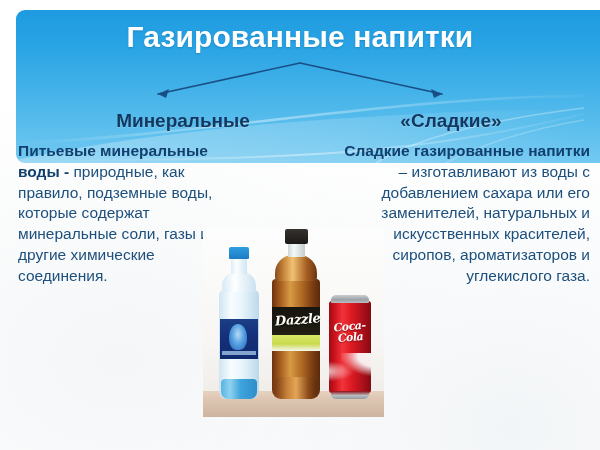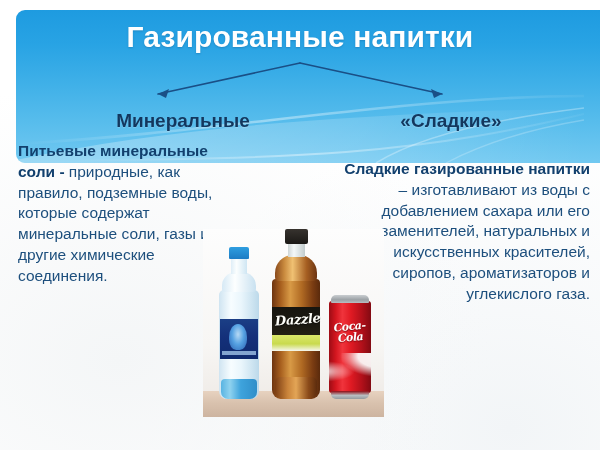--- a/index.html
+++ b/index.html
@@ -106,21 +106,20 @@
     left: 18px;
     top: 141px;
     width: 196px;
     text-align: left;
   }
   .col-right {
     left: 334px;
     top: 141px;
     width: 256px;
     text-align: right;
-    margin-top: 18px;
   }
   .col .lead {
     font-weight: bold;
     color: #12406e;
   }
   .col .rest {
     font-weight: normal;
     color: #1d4f7d;
   }
 
@@ -315,21 +314,21 @@
       </g>
       <polygon points="142,36 153,31 150,40" fill="#1a4f86"></polygon>
       <polygon points="426,36 415,31 418,40" fill="#1a4f86"></polygon>
     </svg>
 
     <div class="sub-label sub-left">Минеральные</div>
 
     <div class="sub-label sub-right">«Сладкие»</div>
   </div>
 
-  <div class="col col-left"><span class="lead">Питьевые минеральные соли - </span><span class="rest">природные, как правило, подземные воды, которые содержат минеральные соли, газы и другие химические соединения.</span></div>
+  <div class="col col-left"><span class="lead">Питьевые минеральные воды - </span><span class="rest">природные, как правило, подземные воды, которые содержат минеральные соли, газы и другие химические соединения.</span></div>
 
   <div class="col col-right"><span class="lead">Сладкие газированные напитки </span><span class="rest">– изготавливают из воды с добавлением сахара или его заменителей, натуральных и искусственных красителей, сиропов, ароматизаторов и углекислого газа.</span></div>
 
   <div class="photo">
     <div class="backdrop"></div>
     <div class="table-surface"></div>
 
     <div class="wbottle">
       <div class="body"></div>
       <div class="shoulder"></div>

